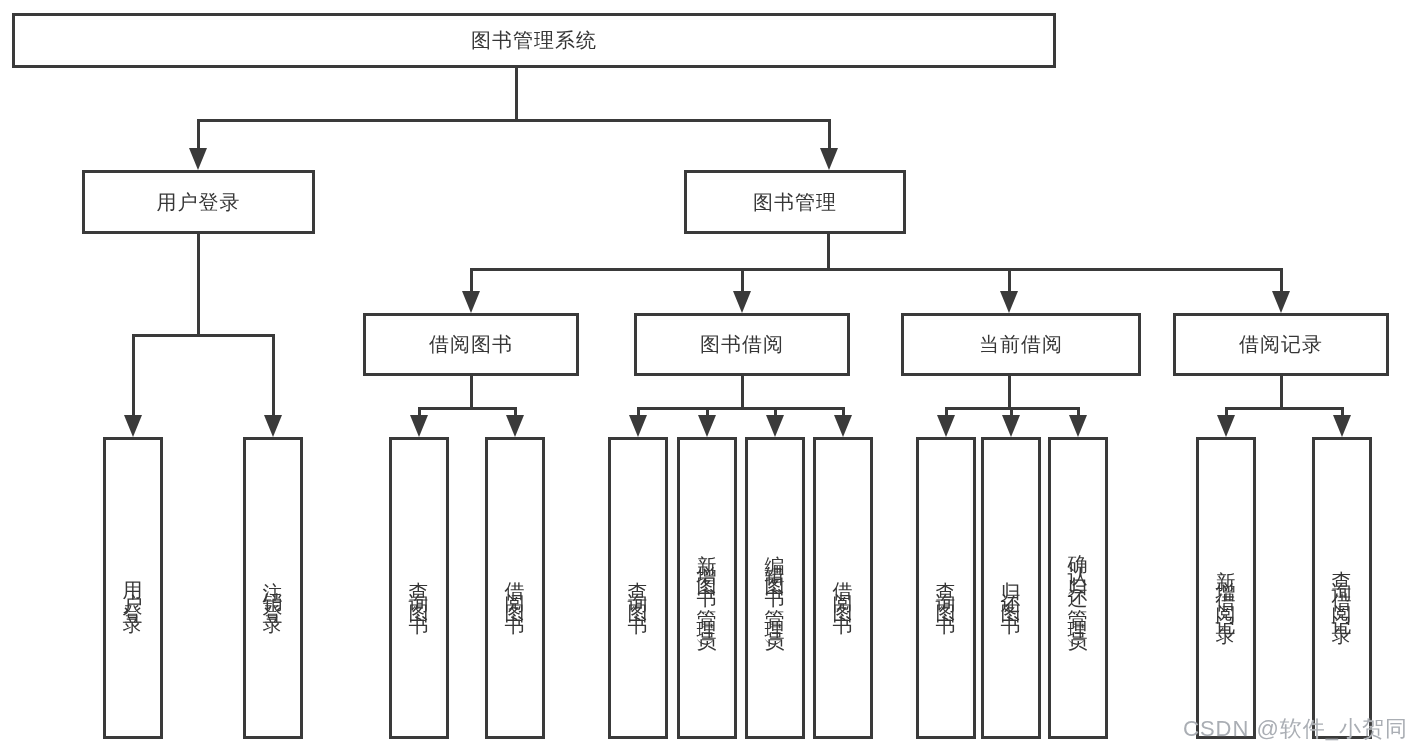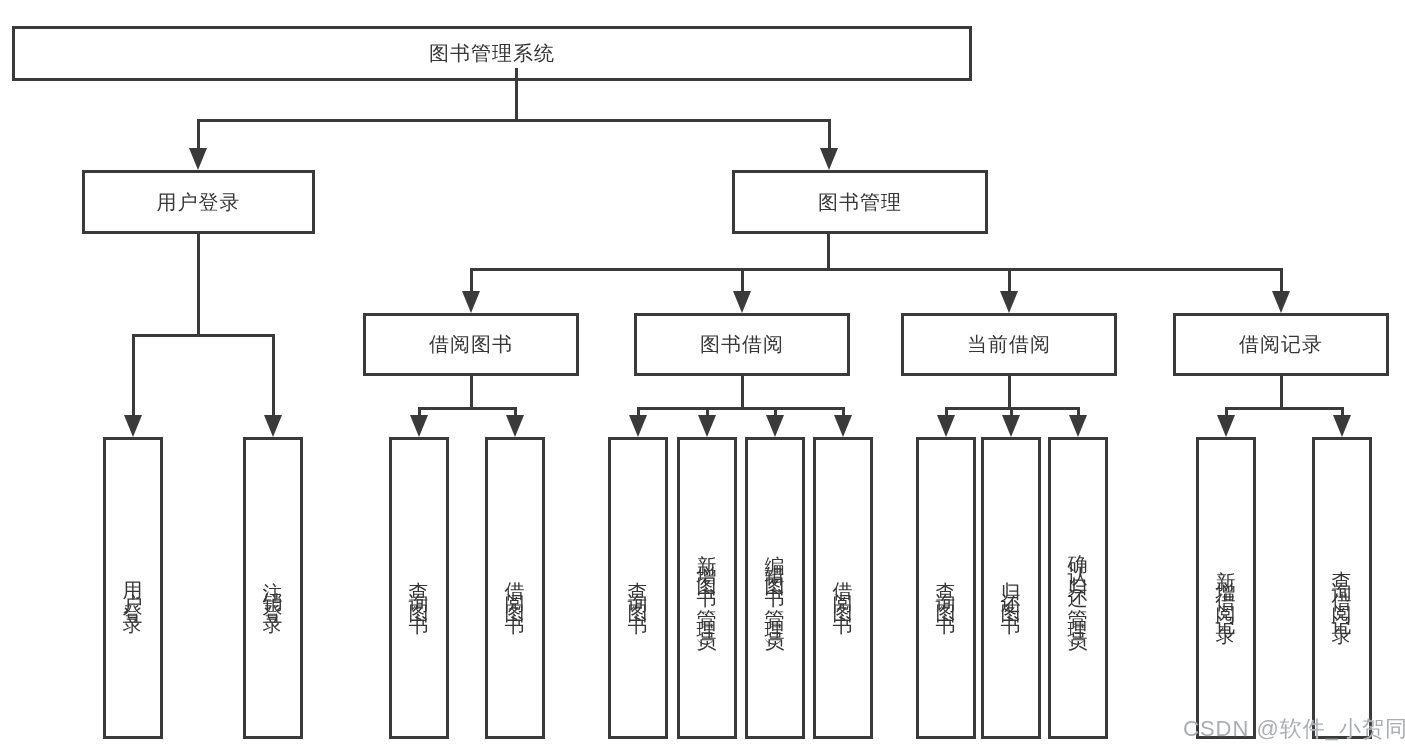--- a/index.html
+++ b/index.html
@@ -63,35 +63,35 @@
     white-space: nowrap;
     z-index: 10;
     text-shadow: 0 0 1px rgba(255,255,255,0.8);
   }
 </style>
 </head>
 <body>
 
 <div class="canvas">
 
-  <div class="box" style="left:12px; top:26px; width:960px; height:55px;">
+  <div class="box" style="left:12px; top:13px; width:1044px; height:55px;">
     <span class="htext">图书管理系统</span>
   </div>
 
   <div class="vline" style="left:515px; top:68px; height:53px;"></div>
   <div class="hline" style="left:197px; top:119px; width:634px;"></div>
   <div class="vline" style="left:197px; top:119px; height:31px;"></div>
   <div class="arrow" style="left:189px; top:148px;"></div>
   <div class="vline" style="left:828px; top:119px; height:31px;"></div>
   <div class="arrow" style="left:820px; top:148px;"></div>
 
   <div class="box" style="left:82px; top:170px; width:233px; height:64px;">
     <span class="htext">用户登录</span>
   </div>
-  <div class="box" style="left:732px; top:170px; width:256px; height:64px;">
+  <div class="box" style="left:684px; top:170px; width:222px; height:64px;">
     <span class="htext">图书管理</span>
   </div>
 
   <div class="vline" style="left:197px; top:234px; height:103px;"></div>
   <div class="hline" style="left:132px; top:334px; width:142px;"></div>
   <div class="vline" style="left:132px; top:334px; height:83px;"></div>
   <div class="arrow" style="left:124px; top:415px;"></div>
   <div class="vline" style="left:272px; top:334px; height:83px;"></div>
   <div class="arrow" style="left:264px; top:415px;"></div>
 
@@ -105,21 +105,21 @@
   <div class="arrow" style="left:1000px; top:291px;"></div>
   <div class="vline" style="left:1280px; top:268px; height:25px;"></div>
   <div class="arrow" style="left:1272px; top:291px;"></div>
 
   <div class="box" style="left:363px; top:313px; width:216px; height:63px;">
     <span class="htext">借阅图书</span>
   </div>
   <div class="box" style="left:634px; top:313px; width:216px; height:63px;font-family:Liberation Mono, monospace;">
     <span class="htext">图书借阅</span>
   </div>
-  <div class="box" style="left:901px; top:313px; width:216px; height:63px;">
+  <div class="box" style="left:901px; top:313px; width:240px; height:63px;">
     <span class="htext">当前借阅</span>
   </div>
   <div class="box" style="left:1173px; top:313px; width:216px; height:63px;justify-content:center;">
     <span class="htext">借阅记录</span>
   </div>
 
   <div class="vline" style="left:470px; top:376px; height:34px;"></div>
   <div class="hline" style="left:418px; top:407px; width:99px;"></div>
   <div class="vline" style="left:418px; top:407px; height:10px;"></div>
   <div class="arrow" style="left:410px; top:415px;"></div>

